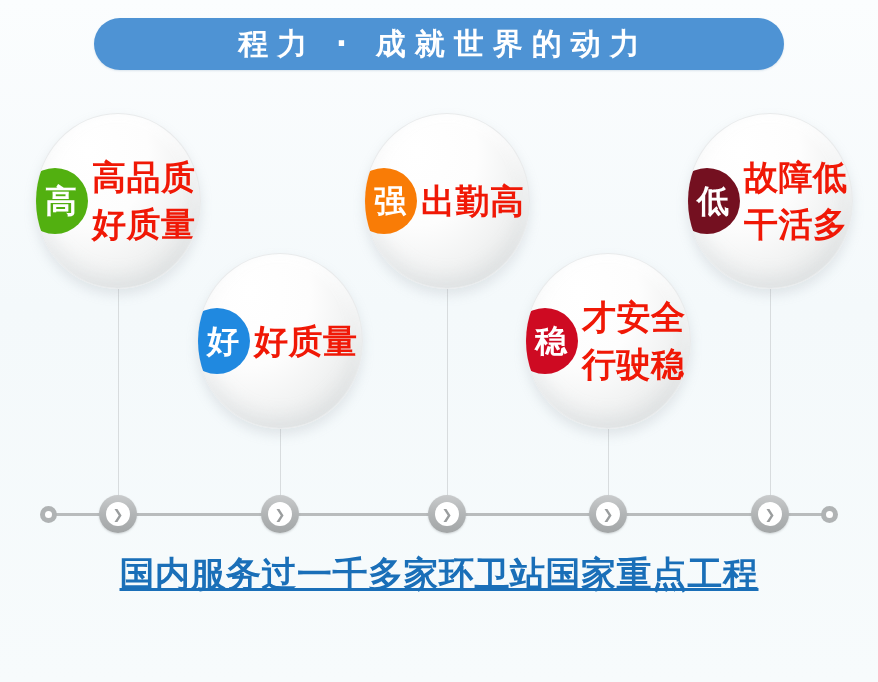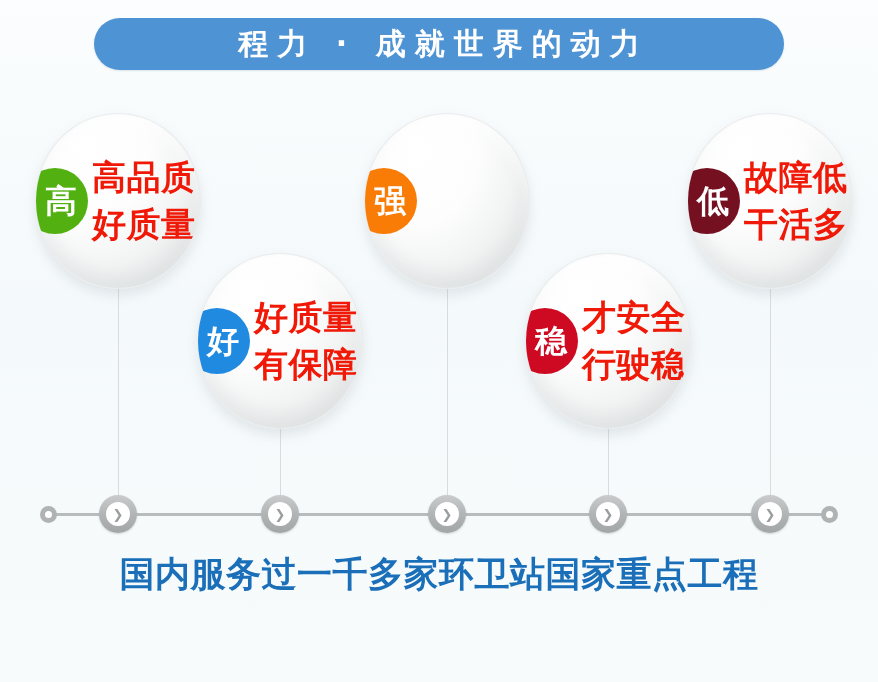--- a/index.html
+++ b/index.html
@@ -182,20 +182,21 @@
     width: 878px;
     text-align: center;
   }
   .footer-line {
     color: #1a6fb8;
     font-weight: bold;
     font-size: 35px;
     line-height: 1.52;
     letter-spacing: 0.5px;
     white-space: nowrap;
+    text-decoration: underline;
   }
 </style>
 </head>
 <body>
 
 <div class="stage">
 
   <div class="banner-wrap">
     <div class="banner">
       <div class="banner-text">程力 · 成就世界的动力</div>
@@ -213,27 +214,27 @@
     <div class="bubble-lines">
       <div>高品质</div>
       <div>好质量</div>
     </div>
   </div>
 
   <div class="bubble" style="left:197px; top:253px;">
     <div class="badge" style="background:#2089e0;">好</div>
     <div class="bubble-lines">
       <div>好质量</div>
-      <div>有保障</div>
     </div>
   </div>
 
   <div class="bubble" style="left:364px; top:113px;">
     <div class="badge" style="background:#f97c06;">强</div>
     <div class="bubble-lines">
+      <div>出勤高</div>
     </div>
   </div>
 
   <div class="bubble" style="left:525px; top:253px;">
     <div class="badge" style="background:#ce0a22;">稳</div>
     <div class="bubble-lines">
       <div>才安全</div>
       <div>行驶稳</div>
     </div>
   </div>

